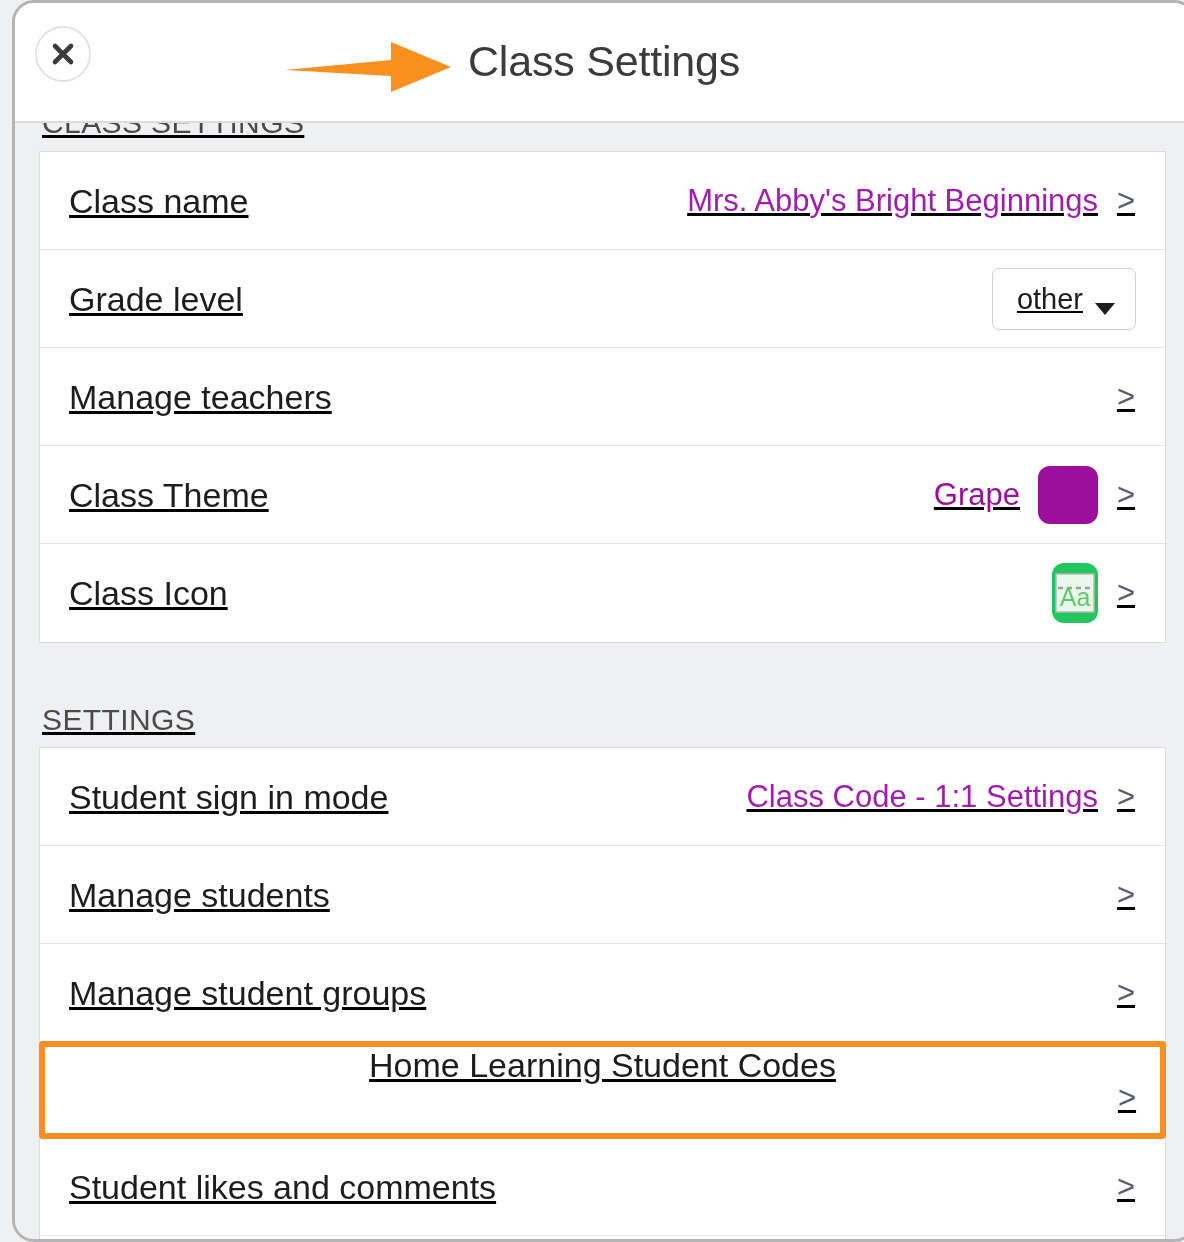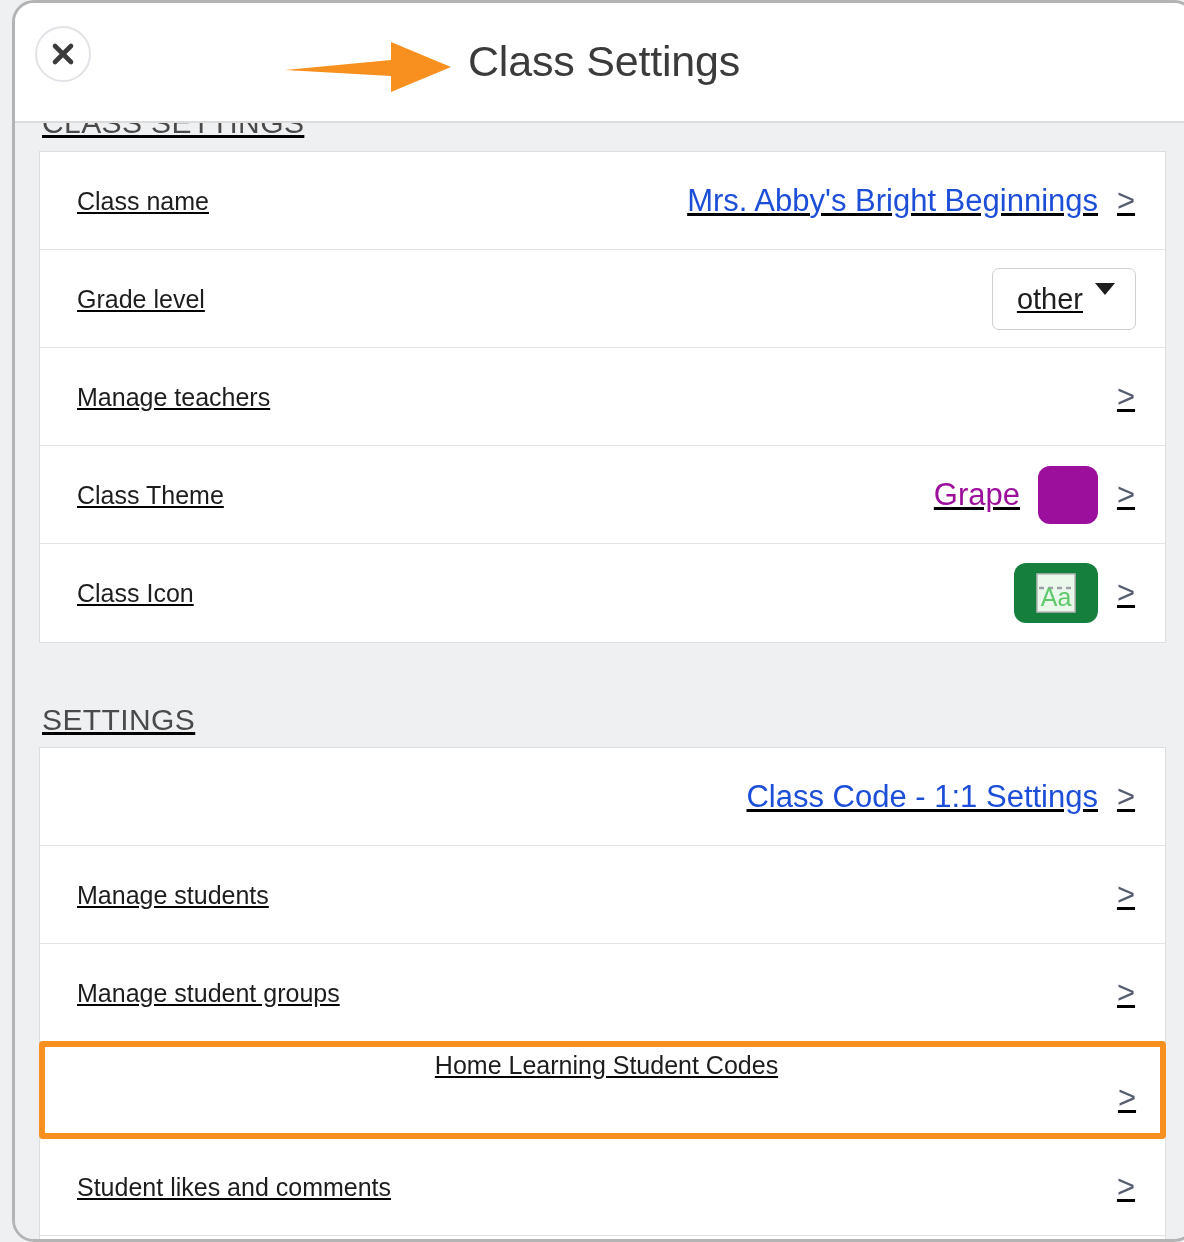--- a/index.html
+++ b/index.html
@@ -107,58 +107,57 @@
     display: flex;
     align-items: center;
     padding: 0 29px 0 29px;
     border-bottom: 1px solid #e3e4e6;
     background: #ffffff;
     cursor: pointer;
   }
   .row:last-child { border-bottom: none; }
 
   .row-label {
-    font-size: 25px;
+    font-size: 34px;
     color: #1d1d1d;
     font-weight: 400;
     line-height: 36px;
-    margin-left: 8px;
   }
 
   .row-right {
     margin-left: auto;
     display: flex;
     align-items: center;
     gap: 18px;
   }
 
   .row-value {
     font-size: 31px;
-    color: #1d4ed8;
+    color: #a21caf;
     line-height: 36px;
     white-space: nowrap;
   }
   .row-value.theme {
     color: #9c0f9c;
     margin-right: 0;
   }
 
   .chev {
     font-size: 31px;
     color: #555d6e;
     line-height: 30px;
     font-family: "Liberation Sans", sans-serif;
     width: 20px;
     text-align: center;
   }
 
   
   .select-pill {
     display: inline-flex;
-    align-items: flex-start;
+    align-items: flex-end;
     gap: 12px;
     border: 1px solid #cfd0d2;
     border-radius: 7px;
     background: #ffffff;
     padding: 14px 20px 14px 24px;
     font-size: 29px;
     color: #1d1d1d;
     cursor: pointer;
     line-height: 32px;
   }
@@ -172,23 +171,23 @@
   
   .swatch {
     width: 60px;
     height: 58px;
     background: #9c0f9c;
     border-radius: 12px;
   }
 
   
   .class-icon {
-    width: 84px;
+    width: 46px;
     height: 60px;
-    background: #15803d;
+    background: #22c55e;
     border-radius: 12px;
     display: flex;
     align-items: center;
     justify-content: center;
   }
   .class-icon svg { display: block; }
 
   
   .row.highlight {
     border: 6px solid #f7901e;
@@ -286,20 +285,21 @@
         </span>
       </div>
 
     </div>
 
     <div class="section-label" style="margin-top:60px;">SETTINGS</div>
 
     <div class="card students">
 
       <div class="row">
+        <span class="row-label">Student sign in mode</span>
         <span class="row-right">
           <span class="row-value">Class Code - 1:1 Settings</span>
           <span class="chev">&gt;</span>
         </span>
       </div>
 
       <div class="row">
         <span class="row-label">Manage students</span>
         <span class="row-right">
           <span class="chev">&gt;</span>

